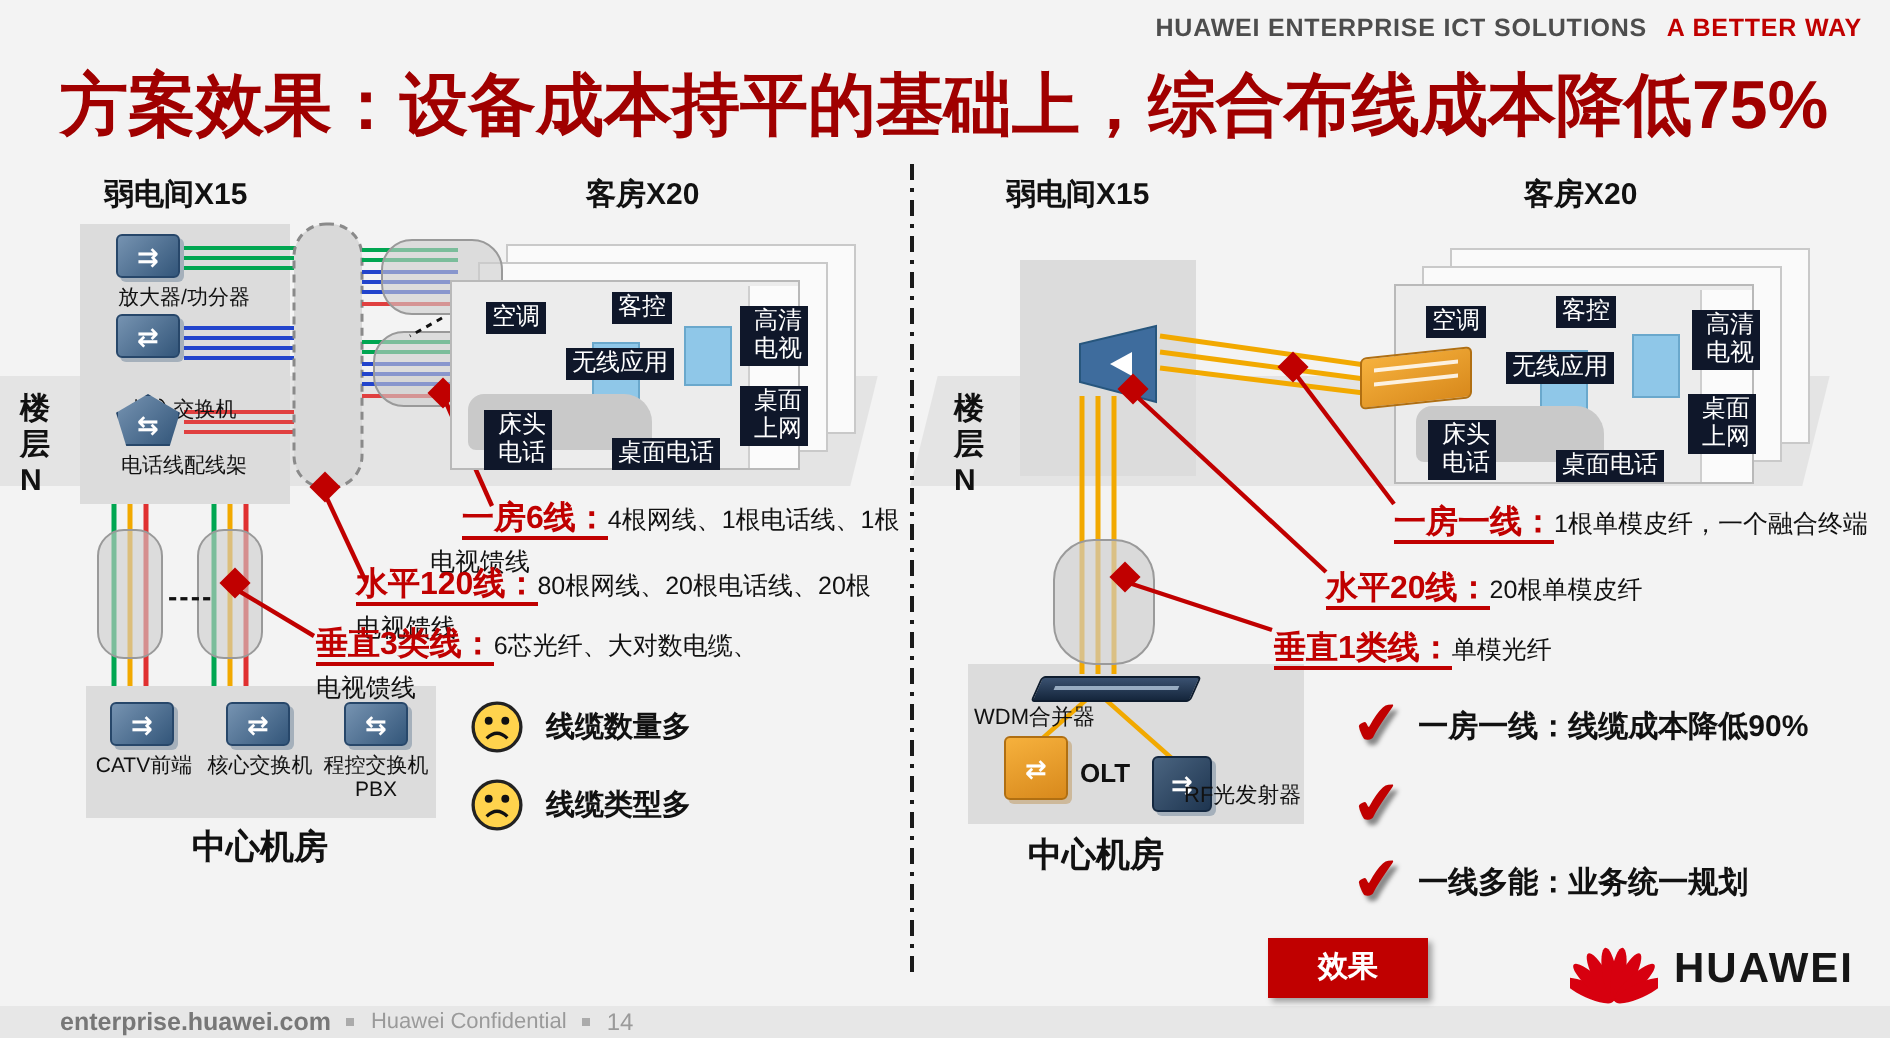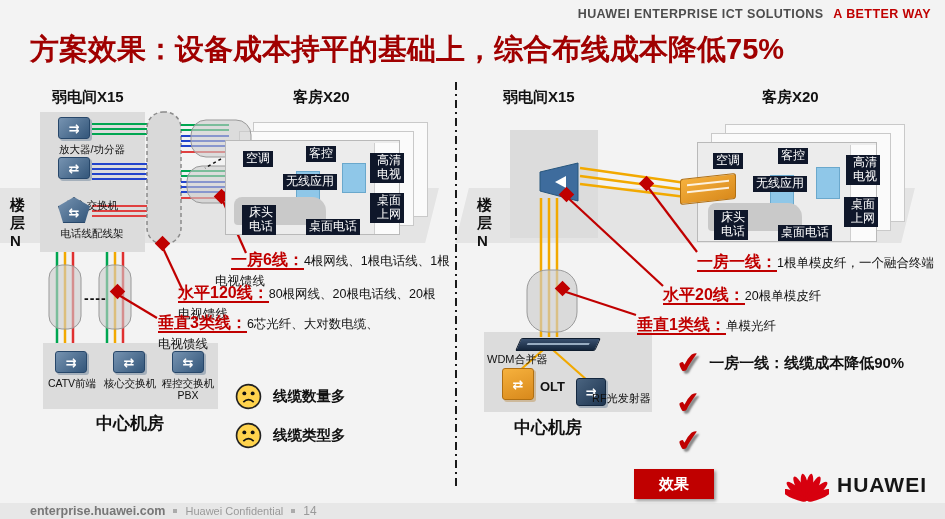--- a/index.html
+++ b/index.html
@@ -2,21 +2,21 @@
 <html><head>
 <meta charset="utf-8">
 <style>
   * { margin:0; padding:0; box-sizing:border-box; }
   body { background:#e9e9e9; font-family:"Liberation Sans","DejaVu Sans",sans-serif; }
   .slide { position:relative; width:945px; height:519px; background:#f3f3f3; overflow:hidden; }
 
   .header { position:absolute; top:7px; right:14px; font-size:12.5px; font-weight:bold; color:#4d4d4d; letter-spacing:.4px; z-index:6; }
   .header .tagline { color:#c00000; margin-left:6px; }
 
-  .title { position:absolute; left:30px; top:30px; width:880px; font-size:29px; font-weight:bold; color:#a00000; z-index:6; white-space:nowrap; }
+  .title { position:absolute; left:30px; top:30px; width:880px; font-size:34px; font-weight:bold; color:#a00000; z-index:6; white-space:nowrap; }
 
   .section-label { position:absolute; font-size:15px; font-weight:bold; color:#111; z-index:5; }
 
   .floor-band { position:absolute; top:188px; height:55px; background:#e4e4e4; transform:skewX(-14deg); z-index:1; }
   .floor-label { position:absolute; width:18px; font-size:15px; font-weight:bold; color:#111; line-height:1.2; word-break:break-all; z-index:5; }
 
   .gray-box { position:absolute; background:#dcdcdc; z-index:2; }
 
   .room { position:absolute; background:#ececec; border:1px solid #b9b9b9; z-index:3; }
   .room-back { position:absolute; background:#fafafa; border:1px solid #c9c9c9; z-index:2; }
@@ -34,21 +34,21 @@
   .orange-box i { display:block; margin:5px 6px 0; height:2px; background:rgba(255,255,255,.85); }
   .wdm-slab { position:absolute; width:80px; height:13px; background:linear-gradient(#3a5170,#15263c); border:1px solid #0e1c2e; border-radius:2px; transform:skewX(-24deg); z-index:4; }
   .wdm-slab i { display:block; margin:4px 8px 0; height:2px; background:rgba(180,200,220,.8); }
 
   .anno { position:absolute; font-size:12.5px; color:#111; line-height:1.5; z-index:6; }
   .anno .term { color:#c00000; font-weight:bold; font-size:16px; border-bottom:2px solid #c00000; }
   .anno.nowrap { white-space:nowrap; }
 
   .dash-gap { position:absolute; font-size:14px; font-weight:bold; color:#111; letter-spacing:1px; z-index:4; }
 
-  .issue-row { position:absolute; display:flex; align-items:center; gap:11px; z-index:6;margin-top:33px; }
+  .issue-row { position:absolute; display:flex; align-items:center; gap:11px; z-index:6; }
   .issue-text { font-size:14.5px; font-weight:bold; color:#111; }
 
   .benefit-row { position:absolute; display:flex; align-items:center; gap:8px; z-index:6; }
   .check { font-size:30px; color:#c00000; font-weight:bold; line-height:1; transform:rotate(-6deg); text-shadow:2px 3px 2px rgba(50,50,50,.55); }
   .benefit-text { font-size:15px; font-weight:bold; color:#111; }
 
   .badge { position:absolute; width:86px; height:30px; background:#c00000; color:#fff; font-size:15px; font-weight:bold; text-align:center; line-height:30px; box-shadow:2px 2px 3px rgba(0,0,0,.35); z-index:6; }
 
   .logo { position:absolute; right:18px; bottom:14px; display:flex; align-items:center; gap:8px; z-index:6;text-align:right; }
   .logo-text { font-size:21px; font-weight:bold; color:#161616; letter-spacing:1px; }
@@ -291,20 +291,21 @@
 
   <div class="benefit-row" style="left:676px;top:348px;">
     <span class="check">✔</span>
     <span class="benefit-text">一房一线：线缆成本降低90%</span>
   </div>
   <div class="benefit-row" style="left:676px;top:388px;">
     <span class="check">✔</span>
   </div>
   <div class="benefit-row" style="left:676px;top:426px;">
     <span class="check">✔</span>
+    <span class="benefit-text">一线多能：业务统一规划</span>
   </div>
 
   <div class="badge" style="left:634px;top:469px;width:80px;">效果</div>
 
   <div class="logo">
     <svg width="44" height="40" viewBox="0 0 44 40">
       <g fill="#d7000f">
         <ellipse cx="0" cy="-14" rx="3.6" ry="13.5" transform="translate(22,36) rotate(-66)"></ellipse>
         <ellipse cx="0" cy="-14" rx="3.6" ry="13.5" transform="translate(22,36) rotate(-47)"></ellipse>
         <ellipse cx="0" cy="-14" rx="3.6" ry="13.5" transform="translate(22,36) rotate(-28)"></ellipse>

